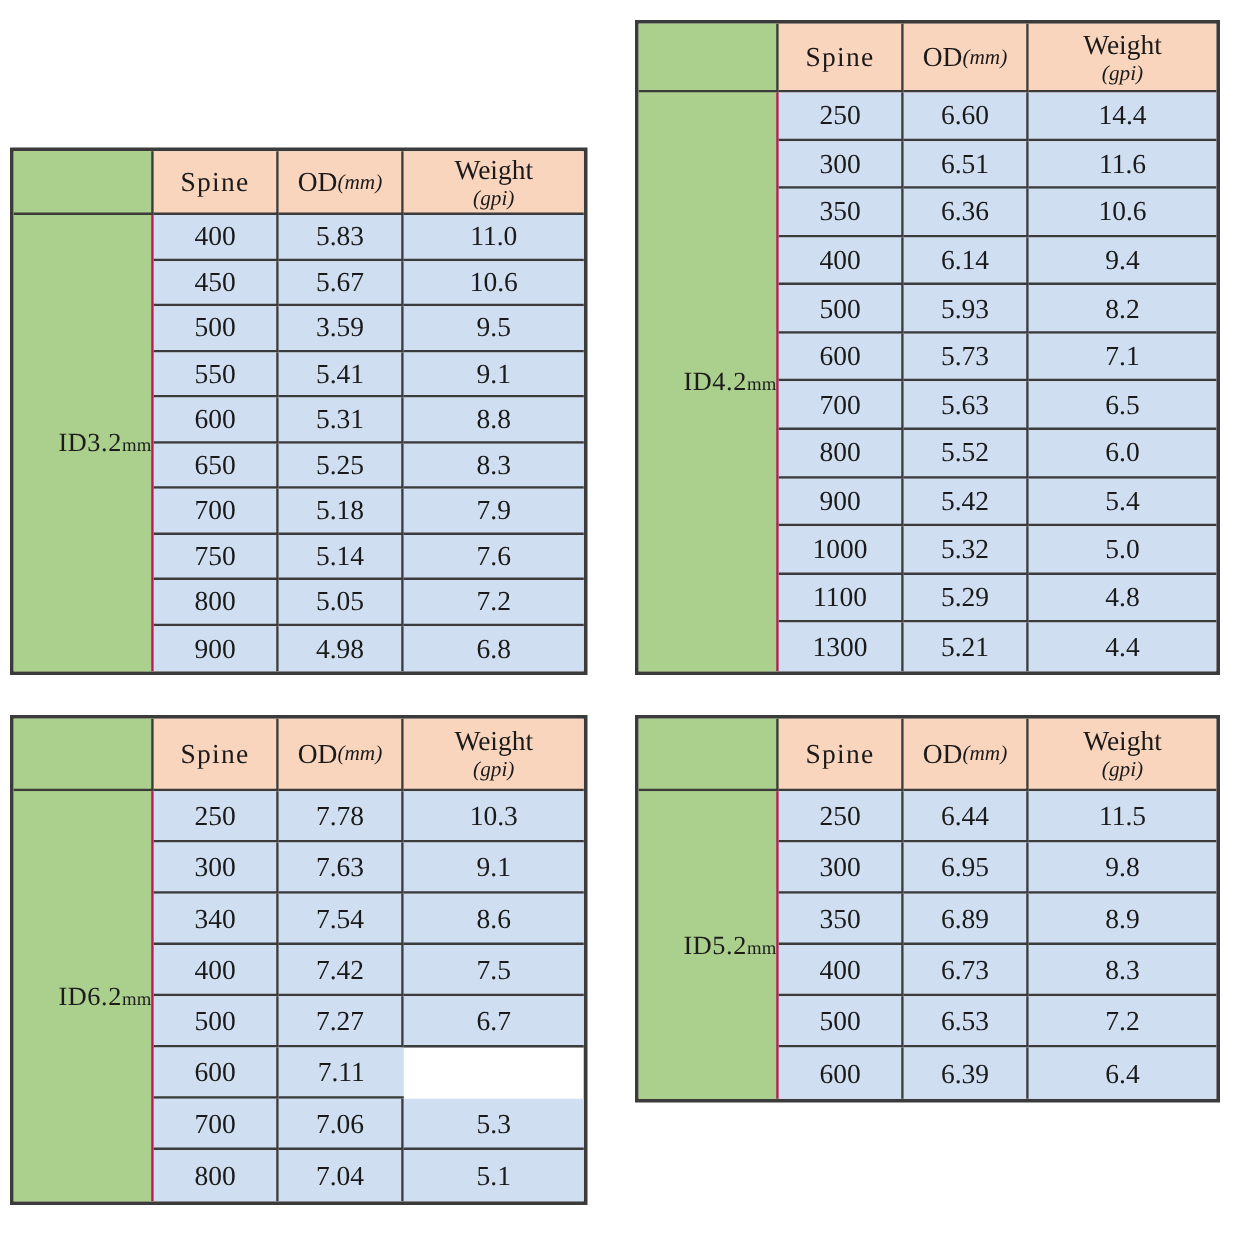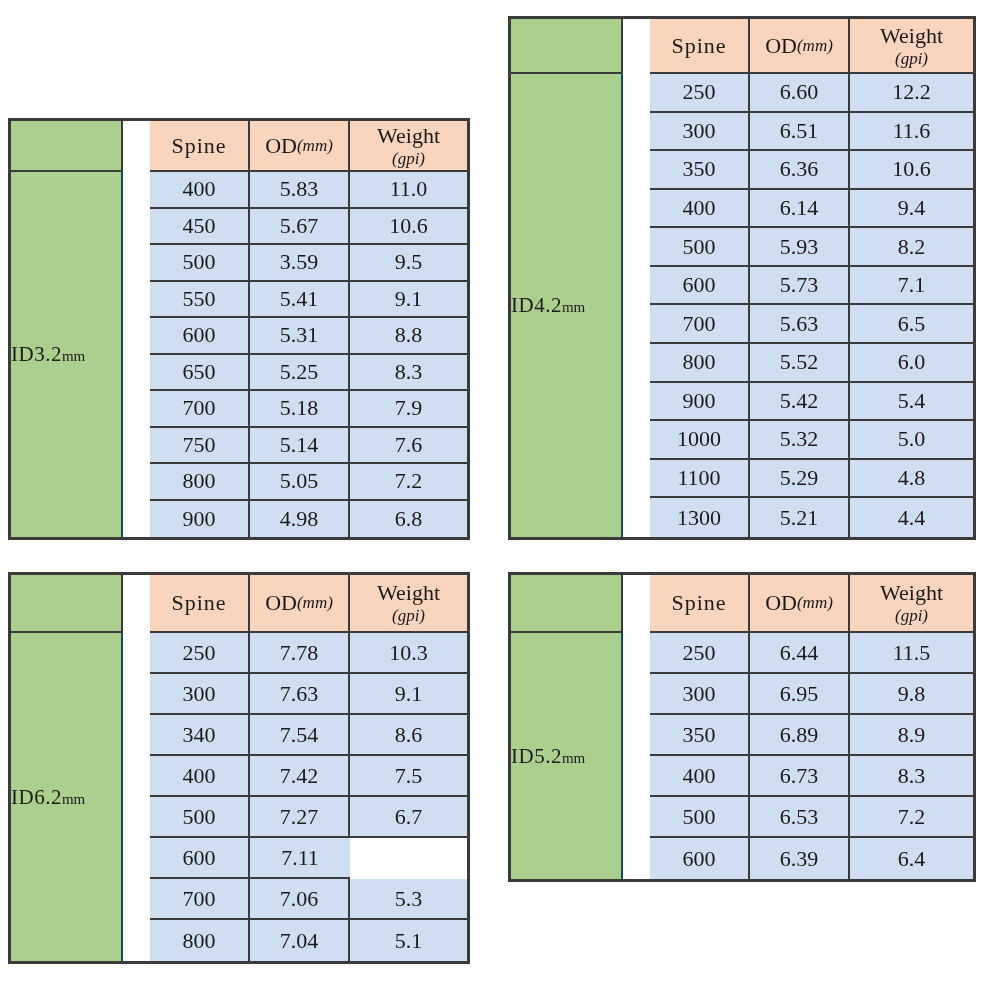--- a/index.html
+++ b/index.html
@@ -35,24 +35,24 @@
   }
   .id-col-top {
     box-sizing: border-box;
     background: #abcf8c;
     border-bottom: 2px solid #3b3b3b;
     flex: 0 0 auto;
   }
   .id-col-body {
     box-sizing: border-box;
     background: #abcf8c;
-    border-right: 2px solid #0c4a6e;
+    border-right: 2px solid #be185d;
     display: flex;
     align-items: center;
-    justify-content: flex-start;
+    justify-content: flex-end;
     flex: 1 1 auto;
   }
   .id-col-top {
     border-right: 2px solid #3b3b3b;
   }
   .id-label {
     font-family: "Liberation Serif", "DejaVu Serif", serif;
     font-size: 21px;
     color: #1c1c1c;
     letter-spacing: 0.5px;
@@ -61,21 +61,20 @@
   .id-label .unit {
     font-size: 15px;
     letter-spacing: 0px;
   }
 
   
   .grid {
     flex: 1 1 auto;
     display: flex;
     flex-direction: column;
-    padding-left: 27px;
   }
   .grid-row {
     display: flex;
     flex-direction: row;
     flex: 1 1 0;
     min-height: 0;
   }
   .grid-row.header-row {
     flex: 0 0 auto;
   }
@@ -209,21 +208,21 @@
           <span class="paren">(mm)</span>
         </div>
         <div class="cell c-wt">
           <span>Weight</span>
           <span class="paren">(gpi)</span>
         </div>
       </div>
       <div class="grid-row">
         <div class="cell c-spine">250</div>
         <div class="cell c-od">6.60</div>
-        <div class="cell c-wt">12.2</div>
+        <div class="cell c-wt">14.4</div>
       </div>
       <div class="grid-row">
         <div class="cell c-spine">300</div>
         <div class="cell c-od">6.51</div>
         <div class="cell c-wt">11.6</div>
       </div>
       <div class="grid-row">
         <div class="cell c-spine">350</div>
         <div class="cell c-od">6.36</div>
         <div class="cell c-wt">10.6</div>

